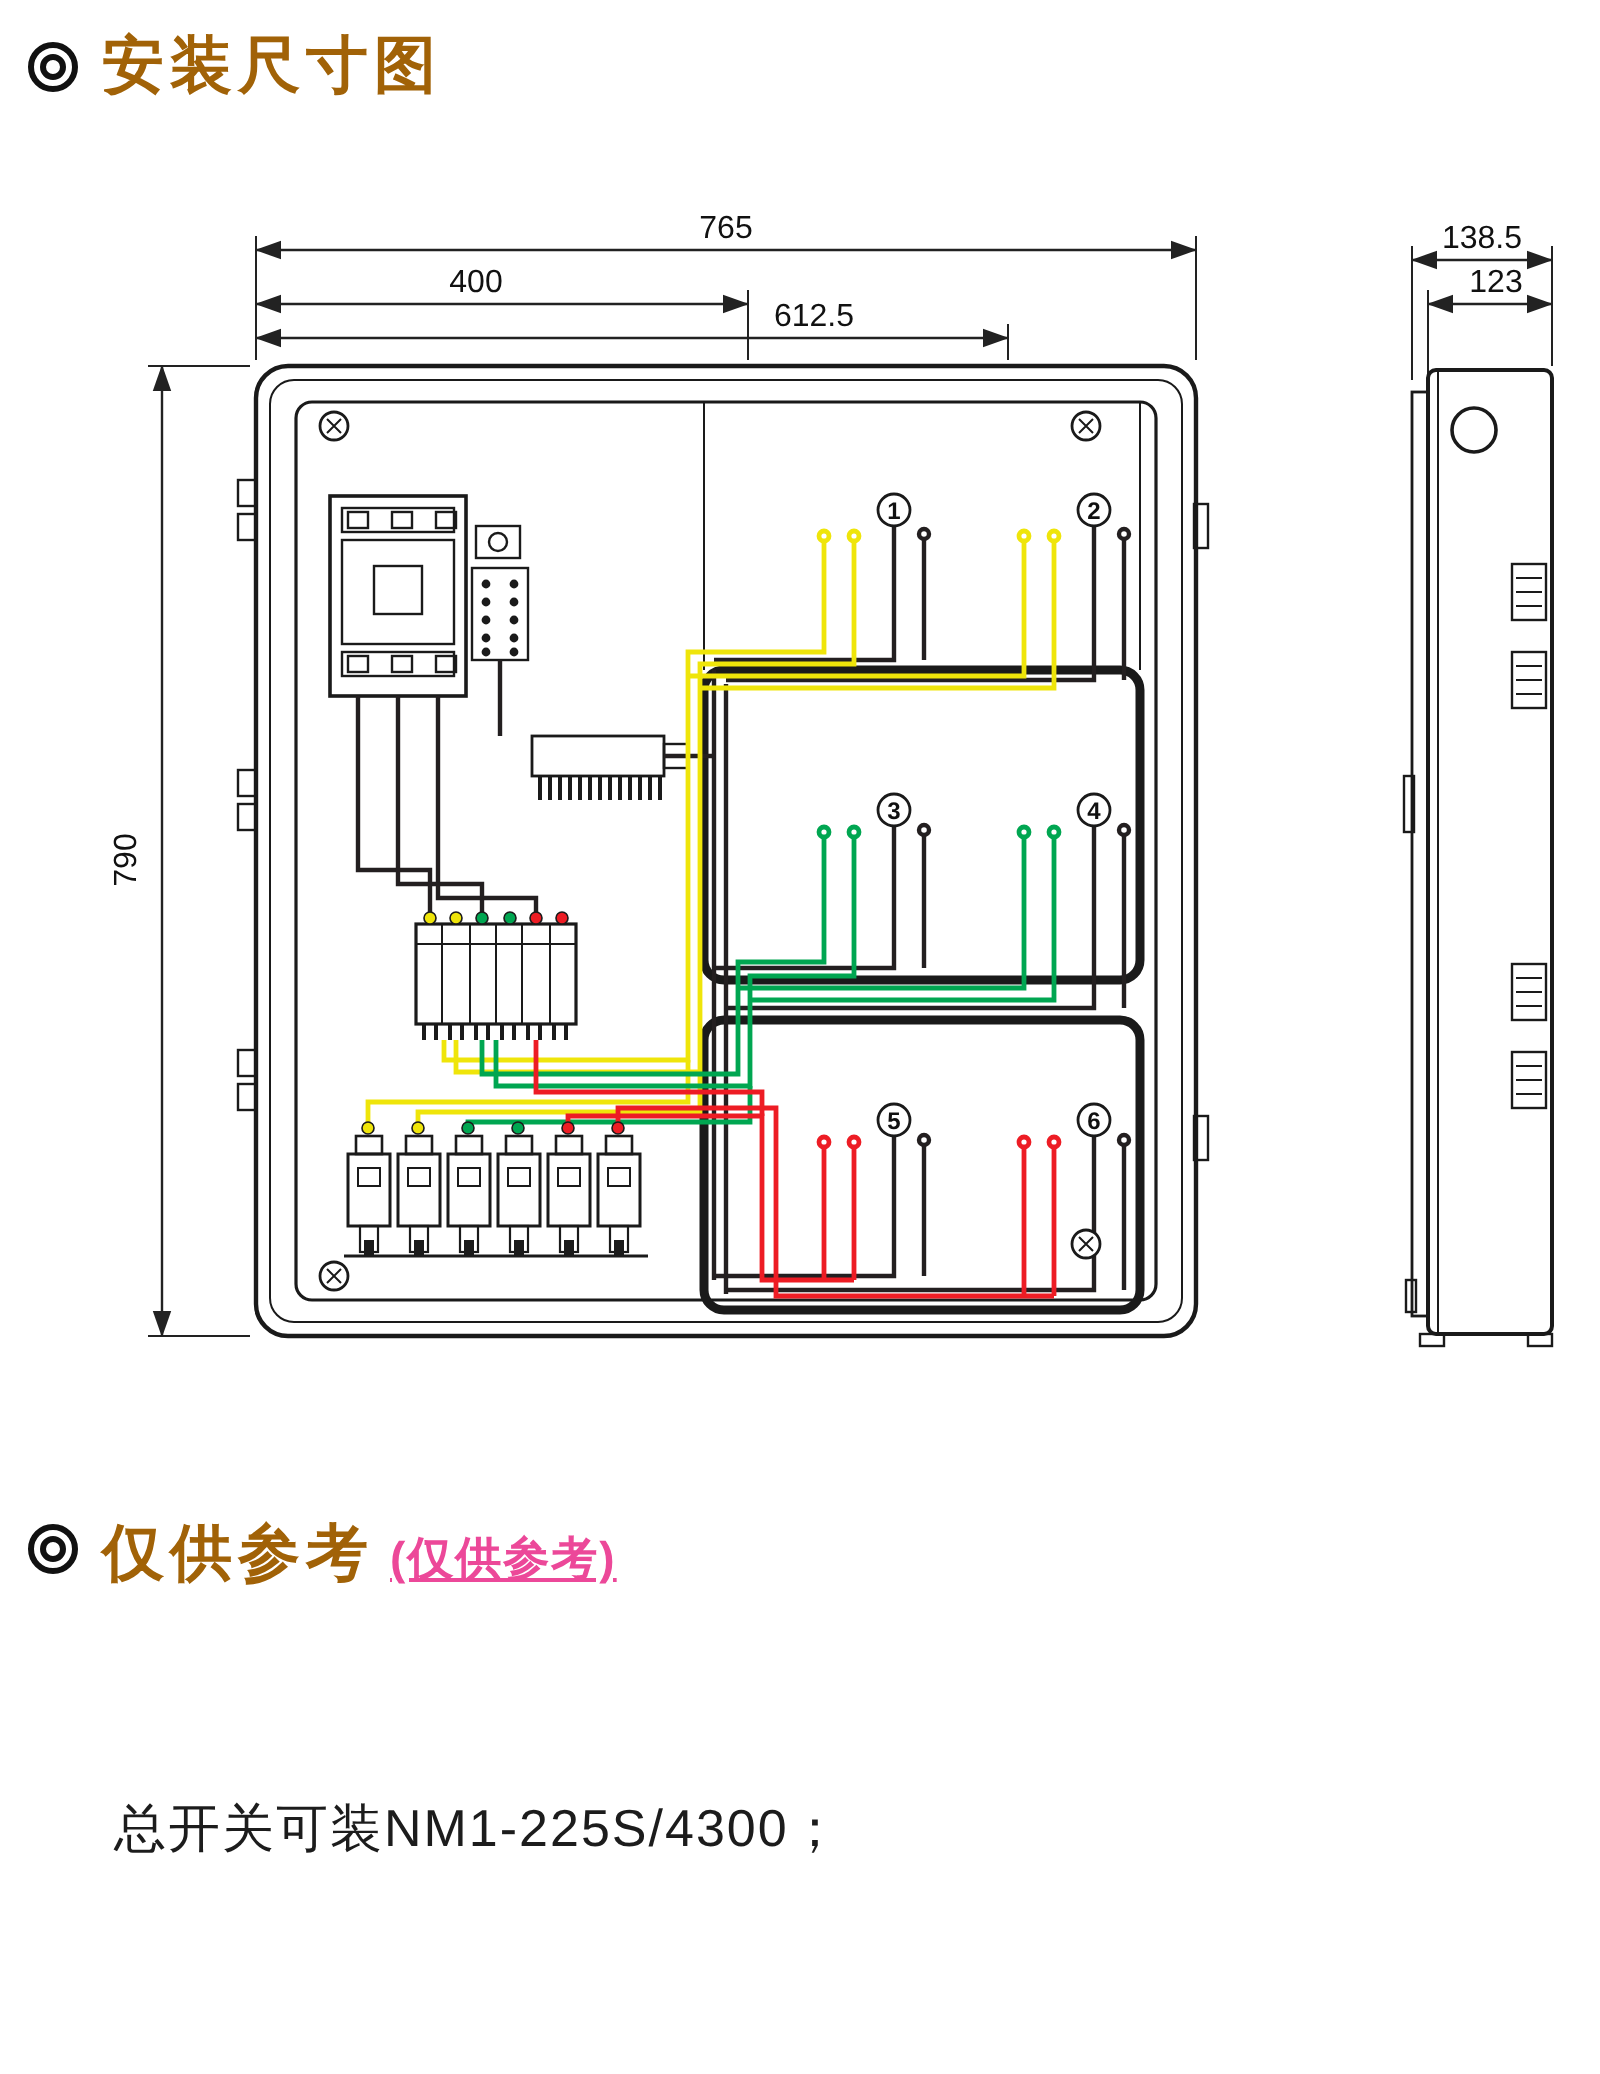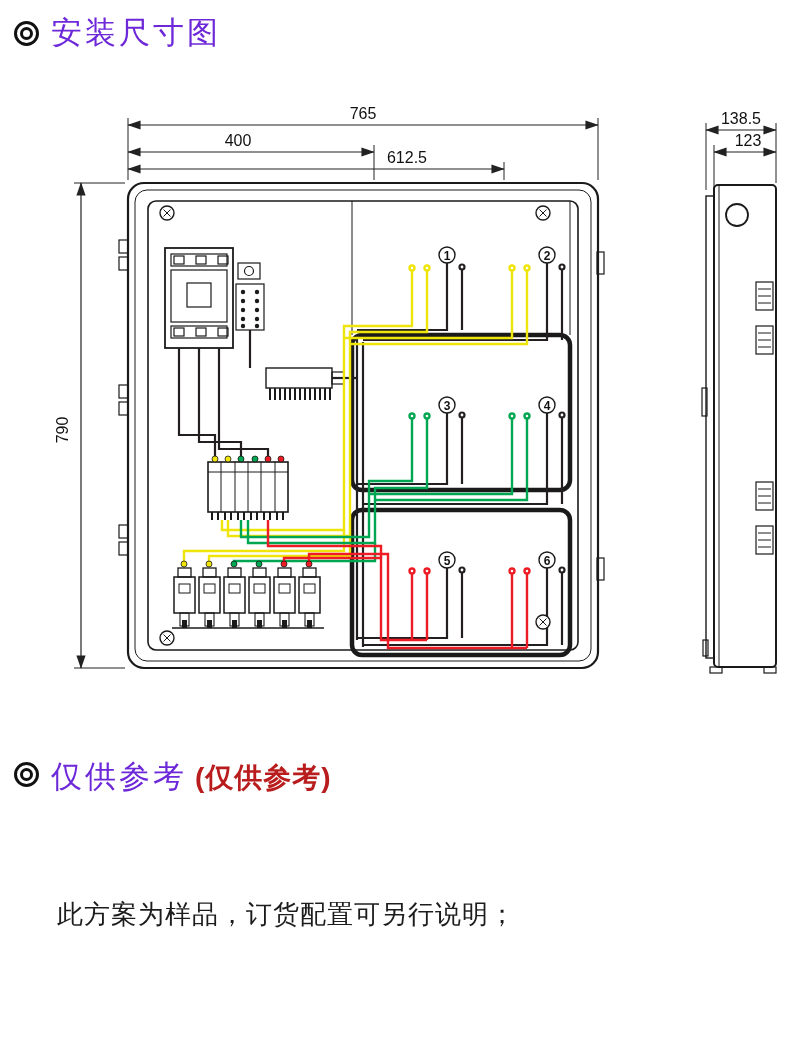--- a/index.html
+++ b/index.html
@@ -8,22 +8,22 @@
     font-family:"Liberation Sans","DejaVu Sans",sans-serif;color:#111;
   }
   .section-header{position:absolute;display:flex;align-items:center;gap:12px;}
   .bullet{
     width:19px;height:19px;border:3px solid #111;border-radius:50%;
     position:relative;flex:0 0 auto;display:inline-block;
   }
   .bullet::after{
     content:"";position:absolute;inset:3px;border:3px solid #111;border-radius:50%;
   }
-  .h-title{font-size:31px;font-weight:normal;letter-spacing:3px;color:#6d28d9;}
-  .h-sub{font-size:28px;font-weight:bold;letter-spacing:1px;color:#b91c1c;margin-left:-4px;}
+  .h-title{font-size:31px;font-weight:bold;letter-spacing:3px;color:#a16207;}
+  .h-sub{font-size:23px;font-weight:bold;letter-spacing:1px;color:#ec4899;margin-left:-4px;text-decoration:underline;}
   #hdr-install{top:12px;left:14px;}
   #hdr-config{top:756px;left:14px;align-items:baseline;}
   .config-lines{
     position:absolute;left:57px;top:797px;font-size:26px;line-height:47px;
     color:#1c1c1c;white-space:pre-wrap;letter-spacing:1px;
   }
   .cfg-line{height:47px;}
   svg{position:absolute;left:0;top:100px;}
   svg polyline{fill:none;}
   .dim-txt{font-size:16px;fill:#111;}
@@ -335,18 +335,17 @@
   </g>
 </svg>
 
 <div class="section-header" id="hdr-config">
   <span class="bullet"></span>
   <span class="h-title">仅供参考</span>
   <span class="h-sub">(仅供参考)</span>
 </div>
 
 <div class="config-lines">
-  <div class="cfg-line">此方案为样品，订货配置可另行说明；</div>
   <div class="cfg-line">总开关可装NM1-225S/4300；</div>
   
   
   
 </div>
 
 </body></html>

